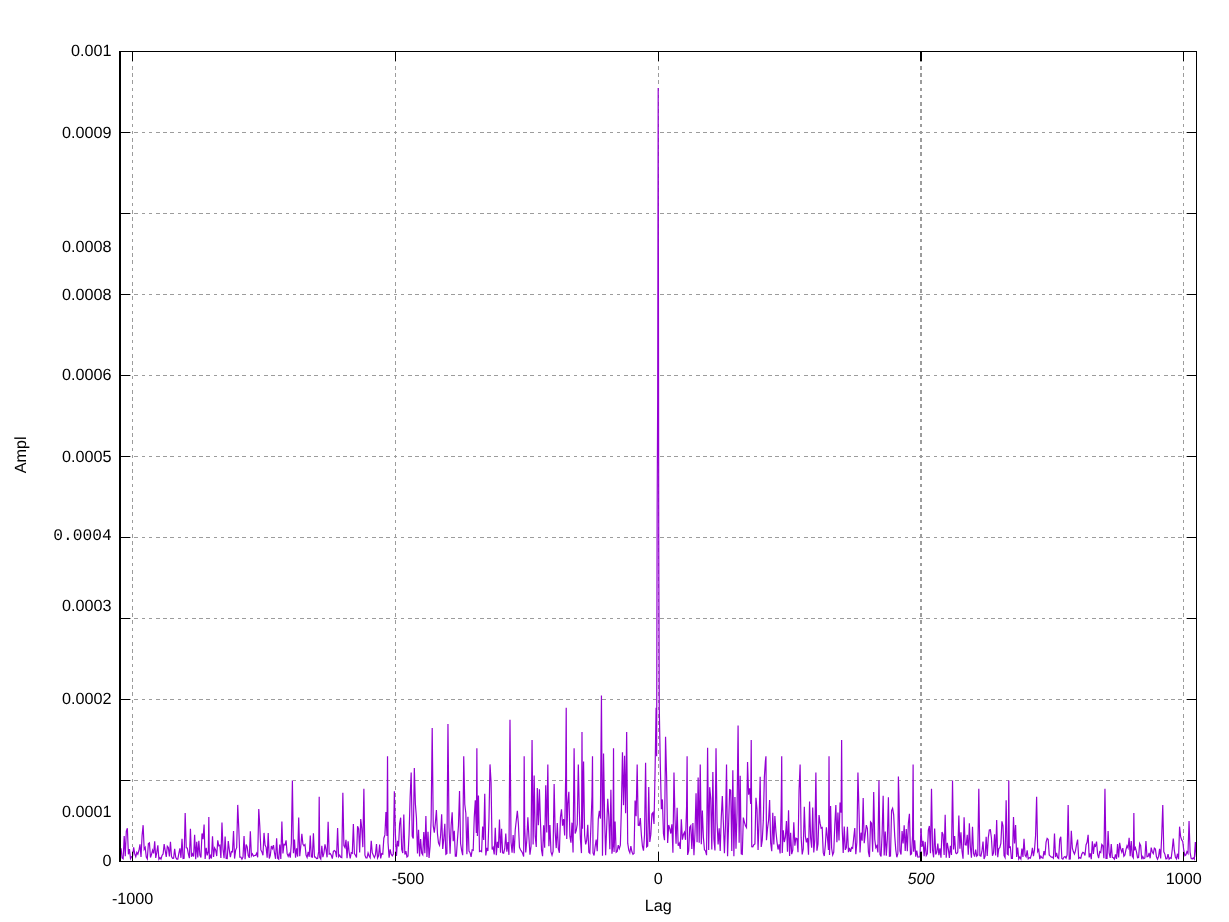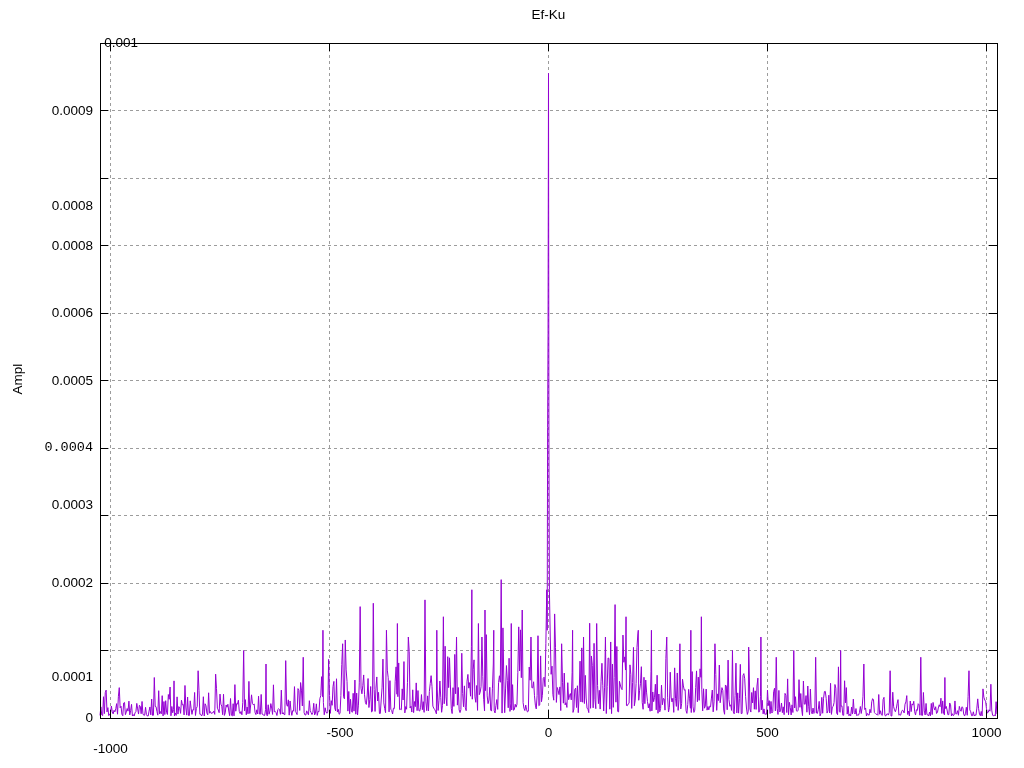--- a/index.html
+++ b/index.html
@@ -66,33 +66,33 @@
       <line x1="997" y1="313" x2="989" y2="313" stroke="#000" shape-rendering="crispEdges"></line>
       <line x1="100" y1="245.50000000000006" x2="108" y2="245.50000000000006" stroke="#000" shape-rendering="crispEdges"></line>
       <line x1="997" y1="245.50000000000006" x2="989" y2="245.50000000000006" stroke="#000" shape-rendering="crispEdges"></line>
       <line x1="100" y1="178" x2="108" y2="178" stroke="#000" shape-rendering="crispEdges"></line>
       <line x1="997" y1="178" x2="989" y2="178" stroke="#000" shape-rendering="crispEdges"></line>
       <line x1="100" y1="110.50000000000011" x2="108" y2="110.50000000000011" stroke="#000" shape-rendering="crispEdges"></line>
       <line x1="997" y1="110.50000000000011" x2="989" y2="110.50000000000011" stroke="#000" shape-rendering="crispEdges"></line>
       <line x1="100" y1="43" x2="108" y2="43" stroke="#000" shape-rendering="crispEdges"></line>
       <line x1="997" y1="43" x2="989" y2="43" stroke="#000" shape-rendering="crispEdges"></line>
     </svg>
-  <div class="chart-title">Ef-Ku</div>
   <div class="ylab">Ampl</div>
+  <div class="xlab">Lag</div>
   <div id="ticks">
       <div class="ytick" style="top: 710px;">0</div>
       <div class="ytick" style="top: 669px;">0.0001</div>
       <div class="ytick" style="top: 575px;">0.0002</div>
       <div class="ytick" style="top: 497px;">0.0003</div>
       <div class="ytick" style="top: 440px; font-family: Liberation Mono, monospace;">0.0004</div>
       <div class="ytick" style="top: 372.5px;">0.0005</div>
       <div class="ytick" style="top: 305px;">0.0006</div>
       <div class="ytick" style="top: 237.5px;">0.0008</div>
       <div class="ytick" style="top: 170px; margin-top: 28px;">0.0008</div>
       <div class="ytick" style="top: 102.5px;">0.0009</div>
-      <div class="ytick" style="top: 35px; margin-left: 45px;">0.001</div>
+      <div class="ytick" style="top: 35px;">0.001</div>
       <div class="xtick" style="left: 65.5117px; margin-top: 16px;">-1000</div>
       <div class="xtick" style="left: 295px;">-500</div>
       <div class="xtick" style="left: 503.5px;">0</div>
-      <div class="xtick" style="left: 722.494px;">500</div>
+      <div class="xtick" style="left: 722.494px; font-style: italic;">500</div>
       <div class="xtick" style="left: 941.488px;">1000</div>
     </div>
 </div>
 
 </body></html>

